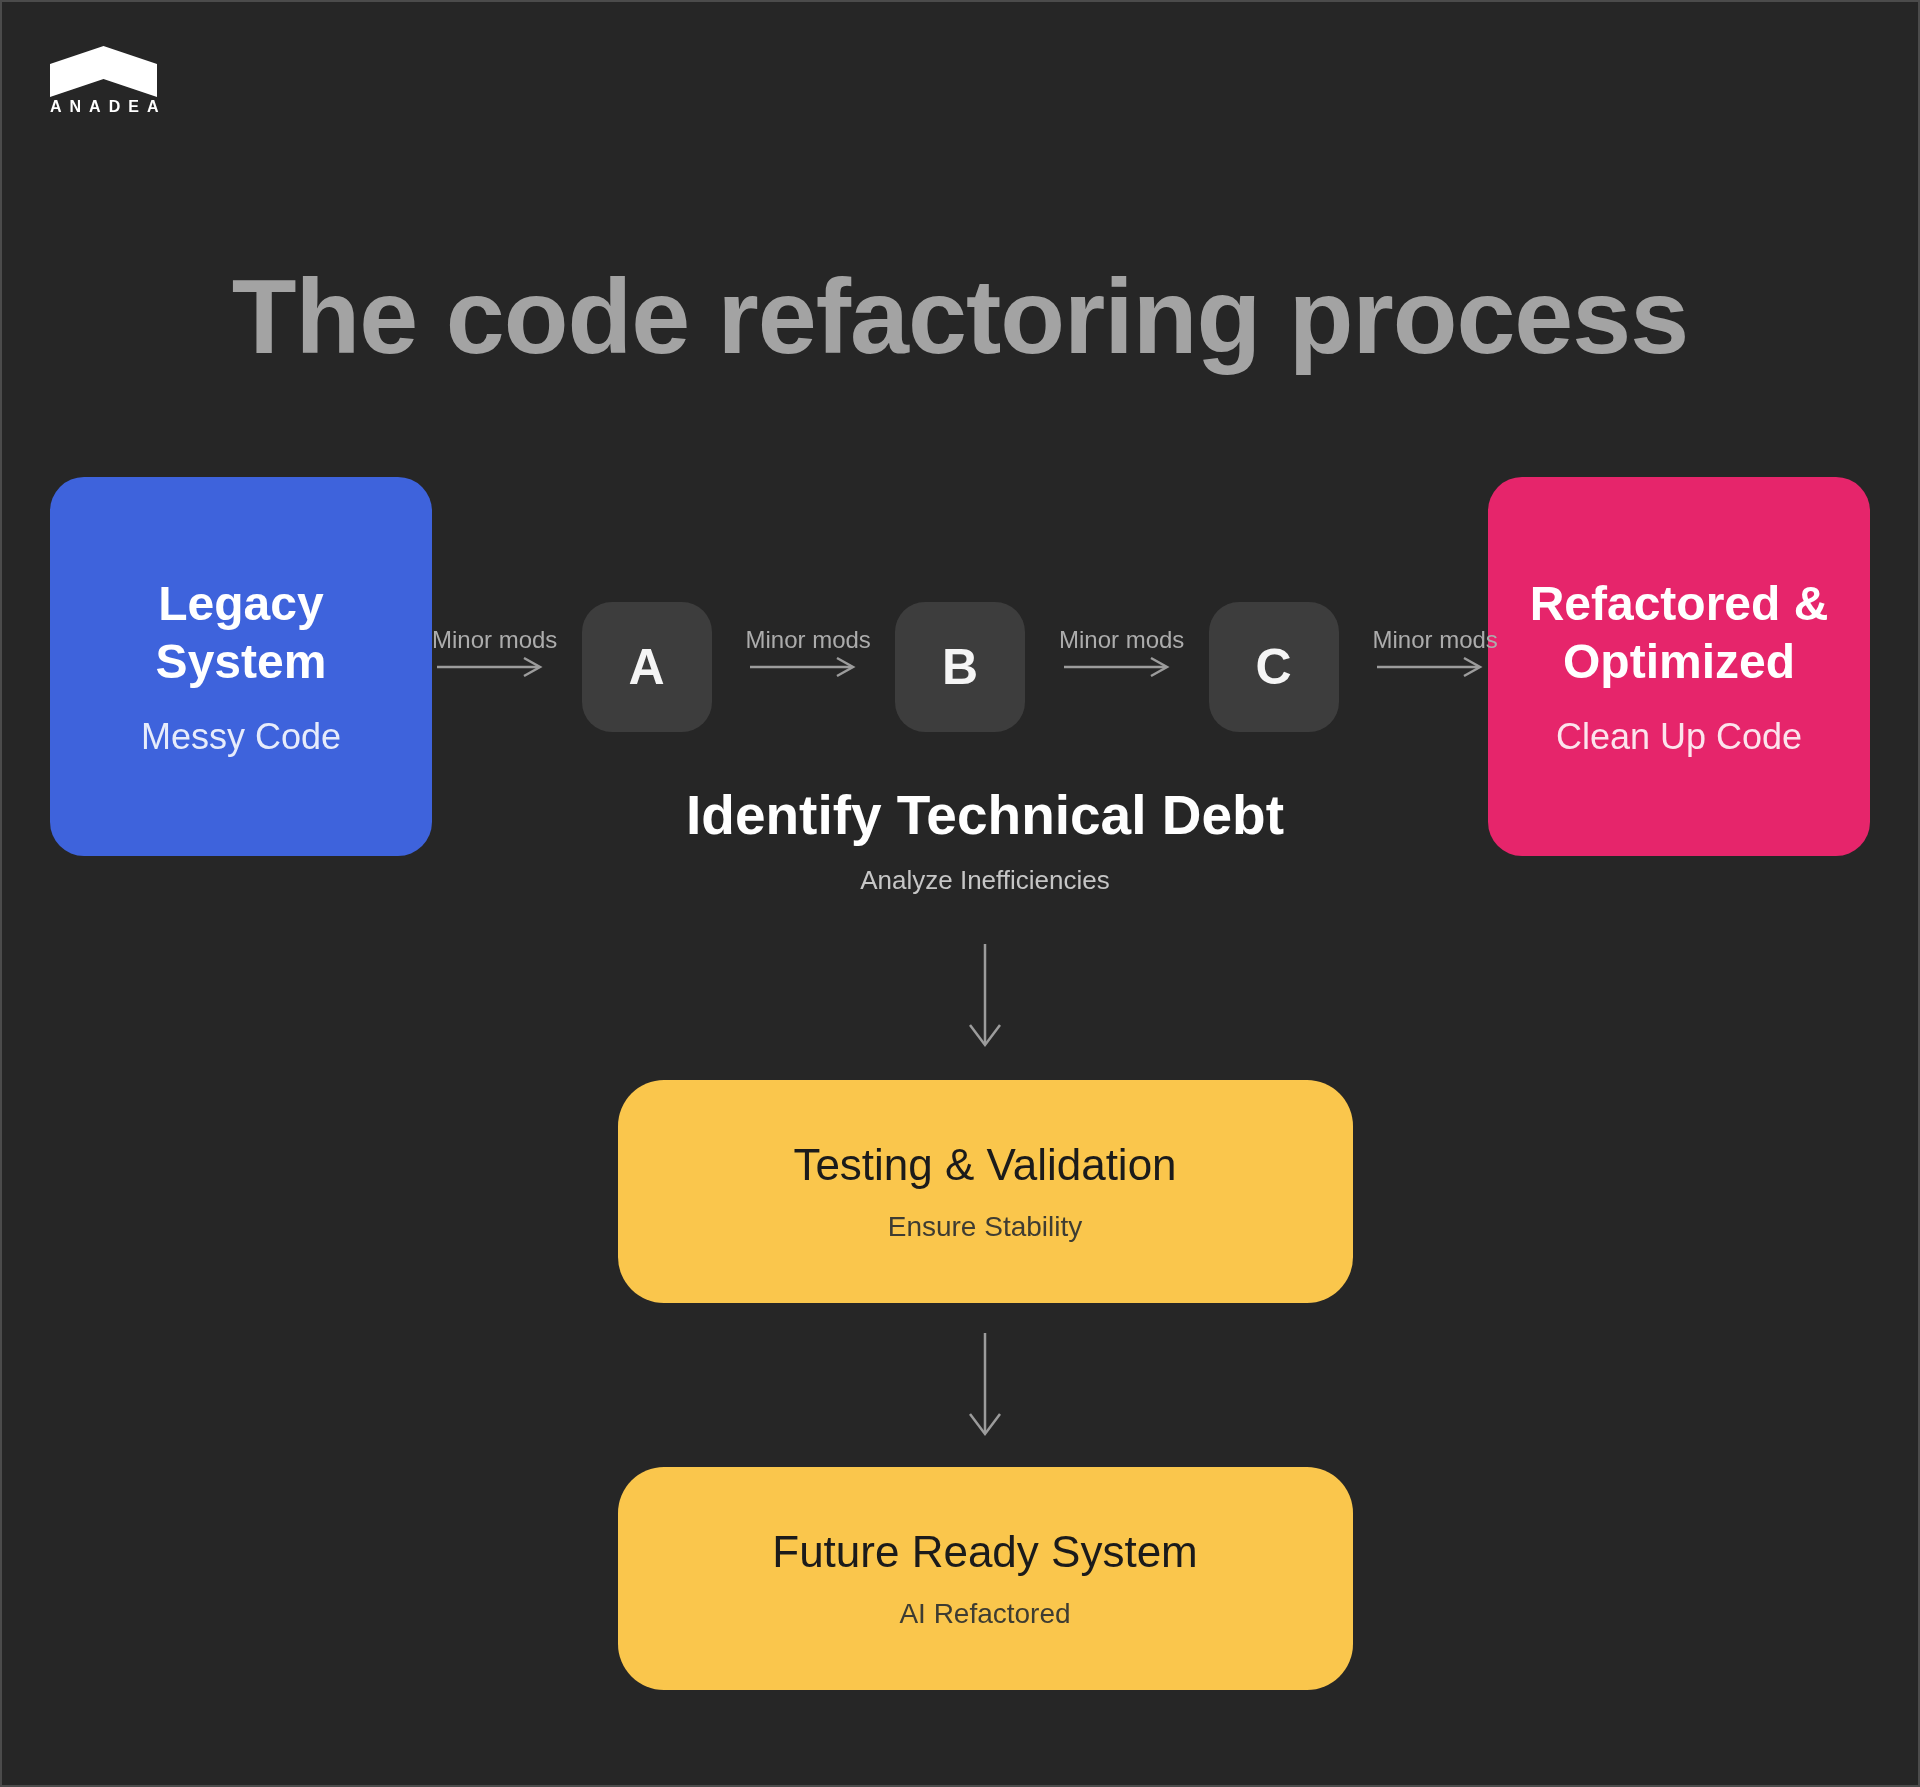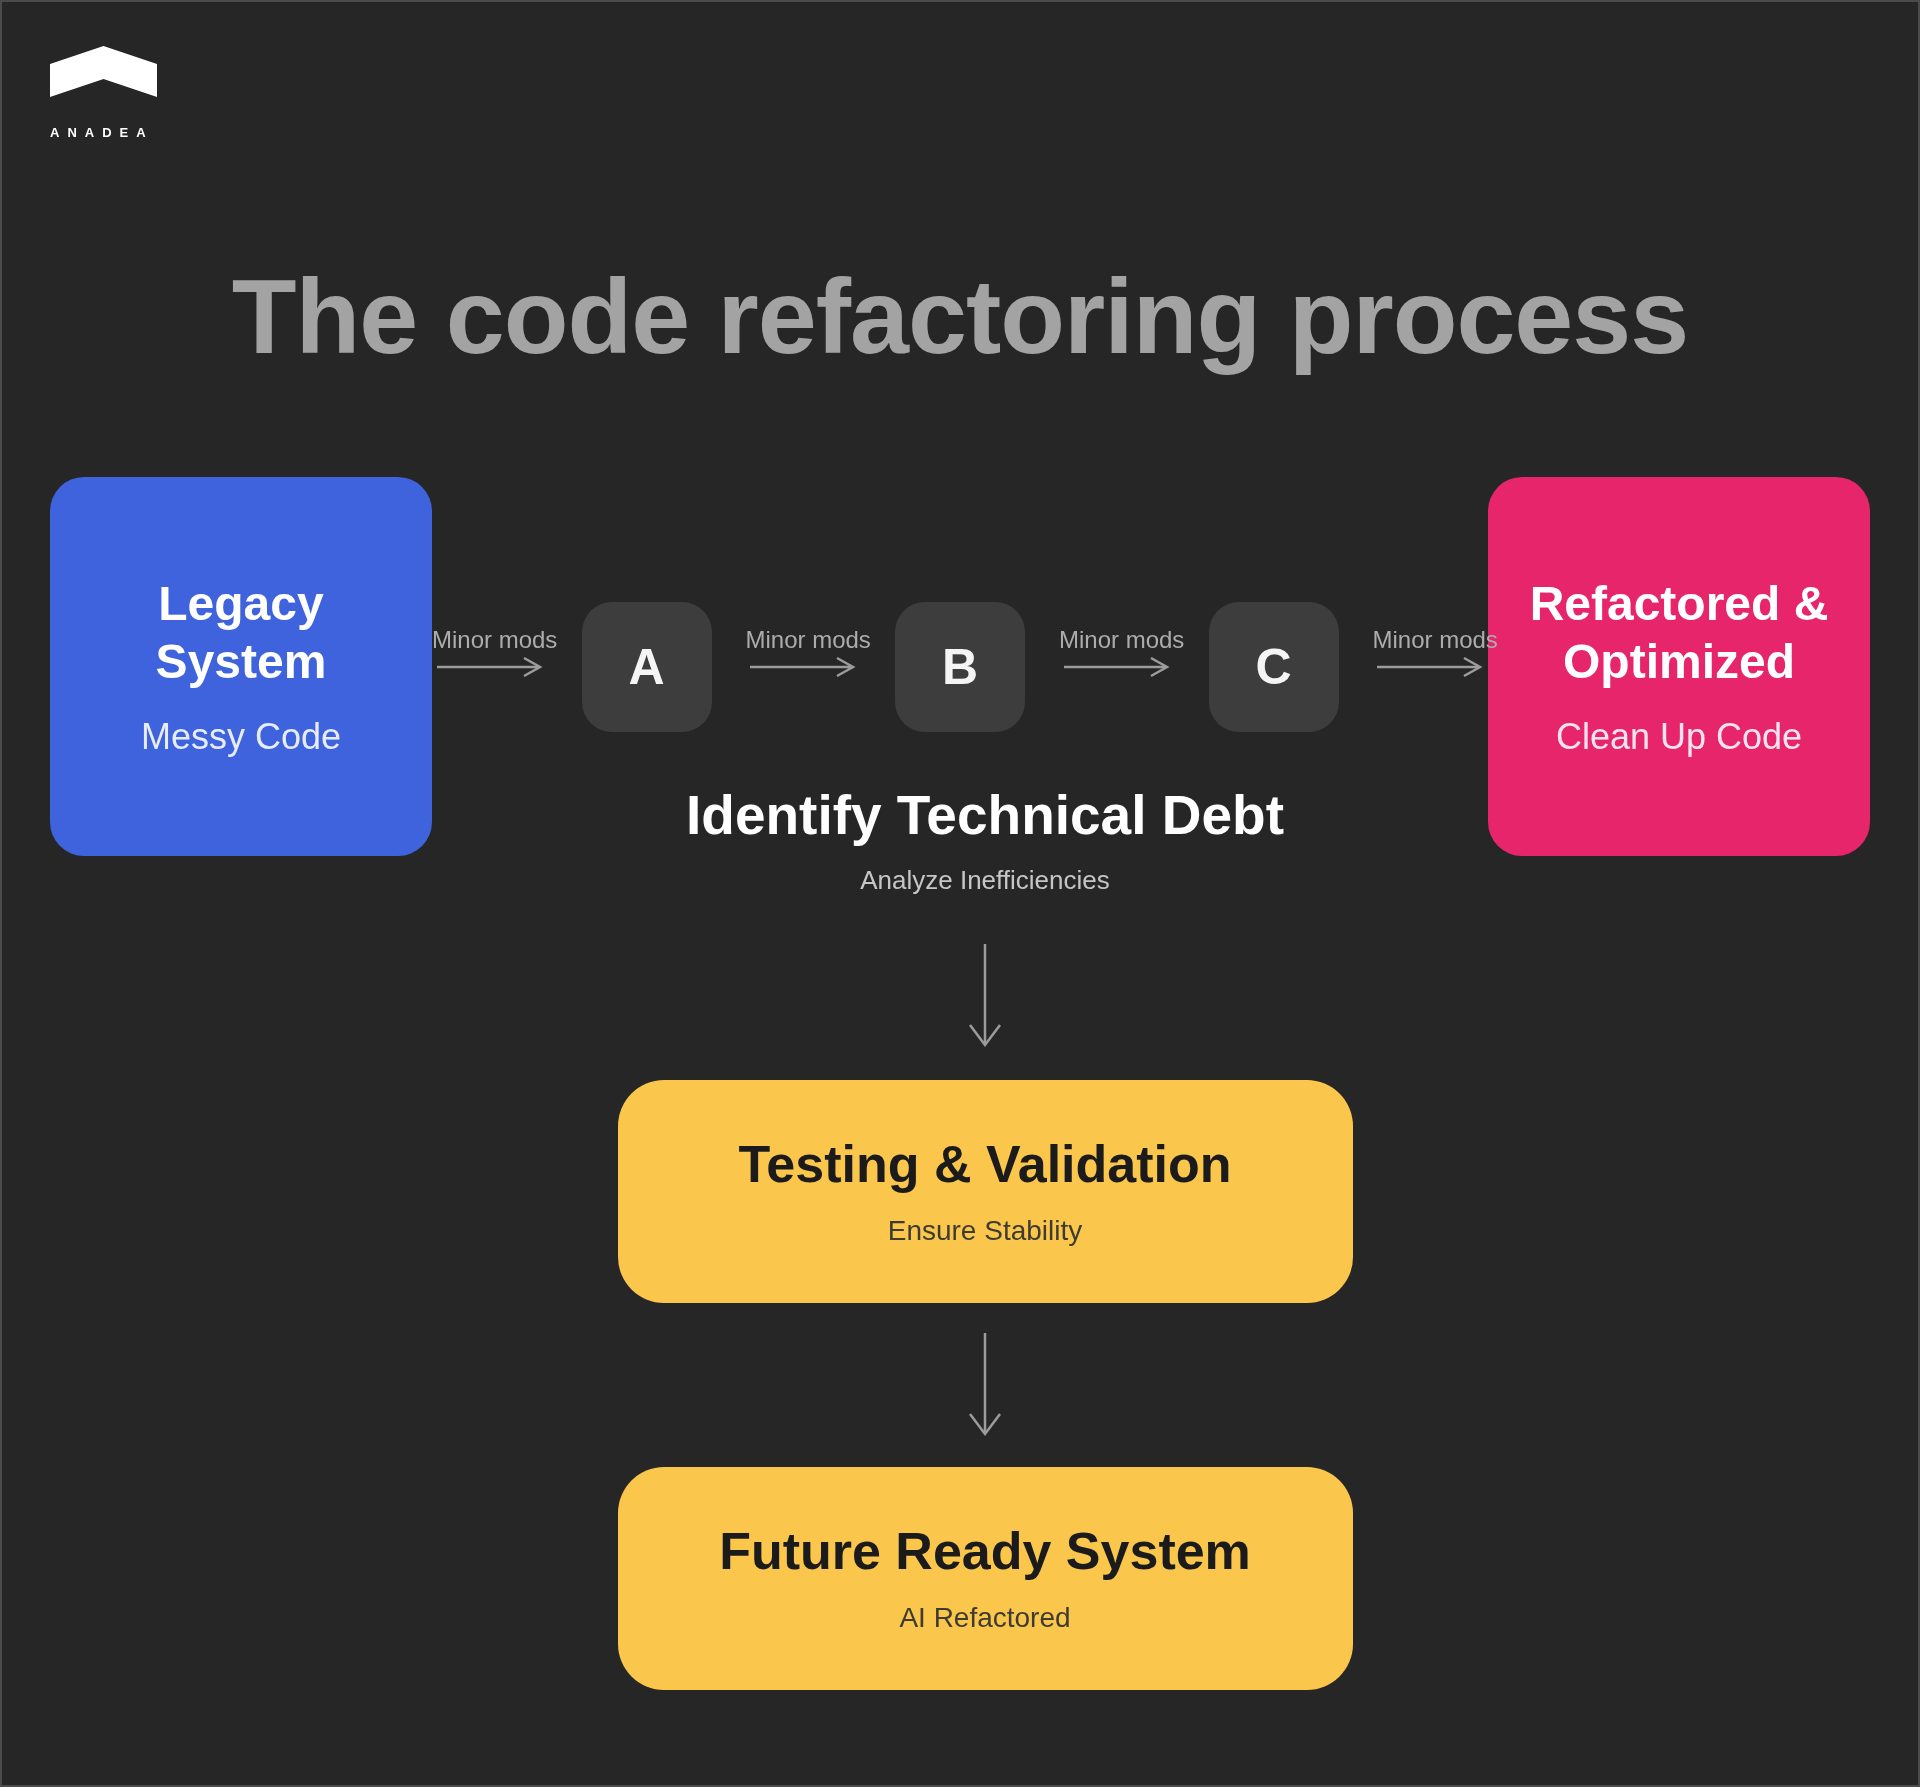--- a/index.html
+++ b/index.html
@@ -9,21 +9,21 @@
   *{margin:0;padding:0;box-sizing:border-box;}
   html,body{background:#111;}
   body{font-family:"Liberation Sans","DejaVu Sans",sans-serif;}
   #canvas{
     position:relative;width:1920px;height:1787px;background:var(--background,#262626);
     box-shadow:inset 0 0 0 2px var(--border,#4b4b4b);overflow:hidden;
   }
   
   .logo{position:absolute;left:50px;top:46px;width:110px;}
   .logo svg{display:block;width:107px;height:51px;}
-  .brand{margin-top:28px;color:#fff;font-size:13px;font-weight:700;letter-spacing:8px;white-space:nowrap;}
+  .brand{margin-top:1px;color:#fff;font-size:16px;font-weight:700;letter-spacing:8px;white-space:nowrap;}
   
   .page-title{
     position:absolute;top:258px;left:0;width:100%;text-align:center;
     color:#a3a3a3;font-size:106px;font-weight:700;letter-spacing:-1px;line-height:1.1;
   }
   
   .flow-row{position:absolute;top:477px;left:50px;right:50px;height:379px;display:flex;align-items:center;}
   .big-box{
     width:382px;height:379px;border-radius:34px;flex:none;
     display:flex;flex-direction:column;align-items:center;justify-content:center;
@@ -53,21 +53,21 @@
   .identify-title{color:#fff;font-size:55px;font-weight:700;line-height:1.2;}
   .identify-sub{color:#C6C6C6;font-size:26px;font-weight:400;margin-top:16px;line-height:1.3;}
   .v-arrow-1{margin-top:46px;}
   .v-arrow-2{margin-top:30px;}
   .stage-box{
     width:735px;height:223px;border-radius:46px;background:var(--yellow,#FAC64C);
     display:flex;flex-direction:column;align-items:center;justify-content:center;text-align:center;
   }
   .stage-box.first{margin-top:32px;}
   .stage-box.second{margin-top:30px;}
-  .stage-title{color:#1B1B1B;font-size:52px;font-weight:700;line-height:1.15;}
+  .stage-title{color:#1B1B1B;font-size:44px;font-weight:400;line-height:1.15;}
   .stage-sub{color:#3E3C32;font-size:28px;font-weight:400;margin-top:20px;}
 </style>
 </head>
 <body>
 
 <div id="canvas">
 
   <div class="logo">
     <svg viewBox="0 0 107 51" aria-hidden="true">
       <polygon points="0,18 53.5,0 107,18 107,51 53.5,33 0,51" fill="#ffffff"></polygon>

